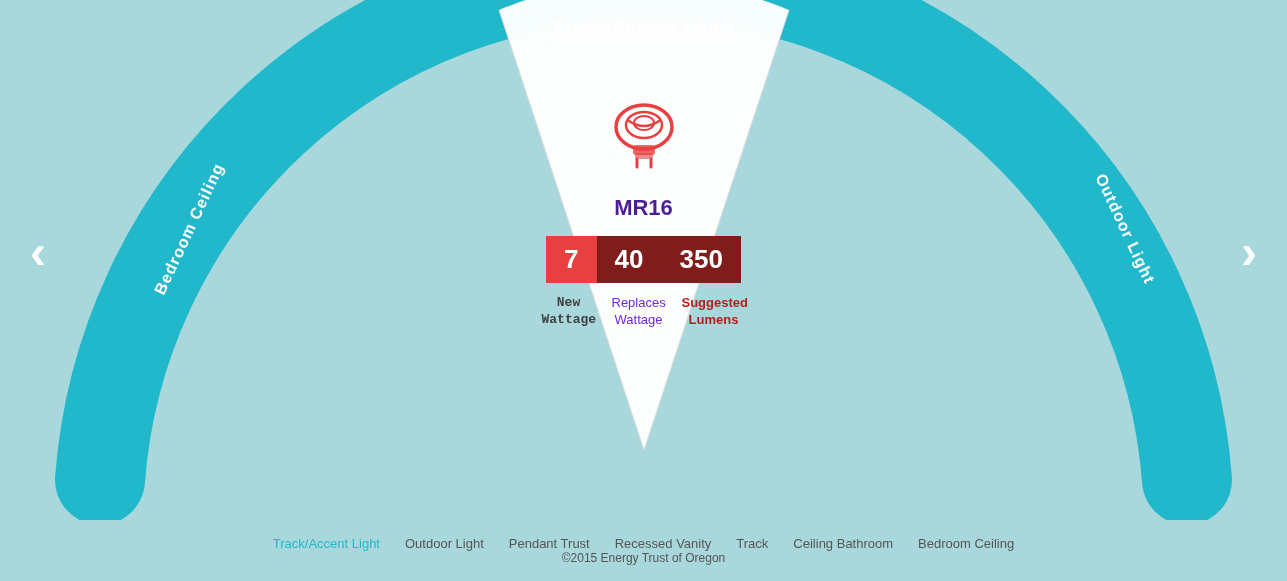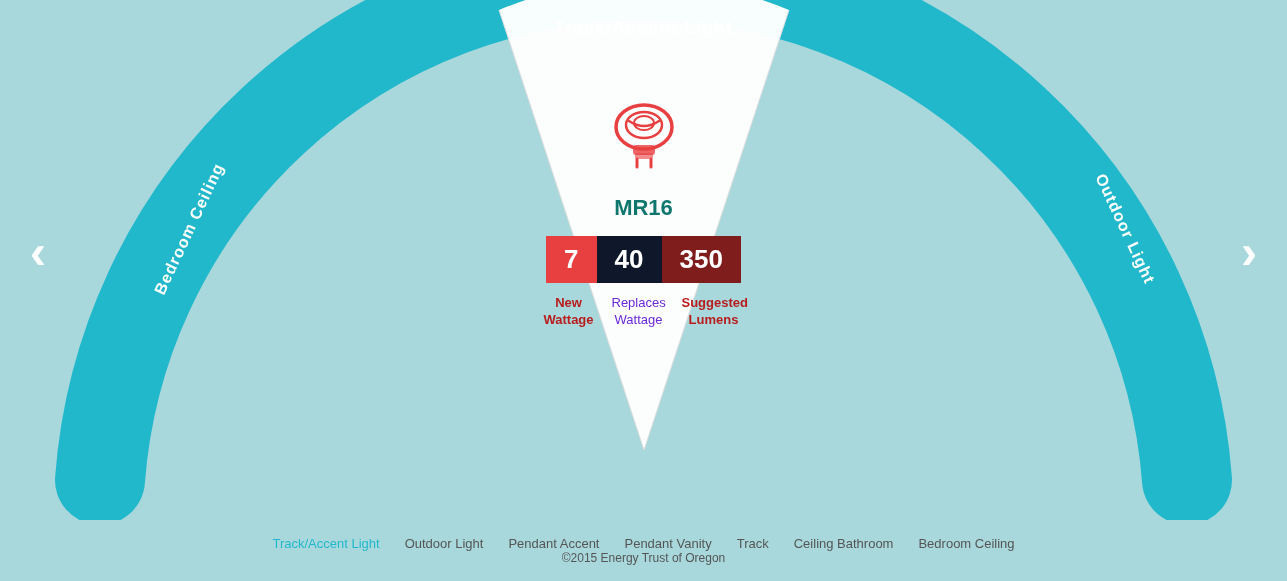--- a/index.html
+++ b/index.html
@@ -81,21 +81,21 @@
       width: 300px;
     }
 
     .bulb-icon {
       width: 90px;
       height: 90px;
       margin: 0 auto 10px;
     }
 
     .bulb-name {
-      color: #0f766e;
+      color: #4c1d95;
       font-size: 22px;
       font-weight: bold;
       margin-bottom: 15px;
     }
 
     .stats-row {
       display: flex;
       justify-content: center;
       margin-bottom: 12px;
       border-radius: 4px;
@@ -103,37 +103,37 @@
     }
 
     .stat-box {
       padding: 8px 18px;
       font-size: 26px;
       font-weight: bold;
       color: white;
     }
 
     .stat-box.red { background-color: #e84040; }
-    .stat-box.cyan { background-color: #0f172a; }
+    .stat-box.cyan { background-color: #7f1d1d; }
     .stat-box.navy { background-color: #7f1d1d; }
 
     .stat-labels-row {
       display: flex;
       justify-content: center;
       gap: 0px;
       text-align: center;
     }
 
     .stat-label {
       font-size: 13px;
       line-height: 1.3;
       padding: 0 8px;
     }
 
-    .stat-label.red { color: #b91c1c; font-weight: bold; }
+    .stat-label.red { color: #404040; font-weight: bold; font-family: Liberation Mono, monospace; }
     .stat-label.gray { color: #6d28d9; }
     .stat-label.navy { color: #b91c1c; font-weight: bold; }
 
     
     .bottom-nav {
       position: absolute;
       bottom: 30px;
       left: 50%;
       transform: translateX(-50%);
       display: flex;
@@ -221,20 +221,20 @@
   <div class="stat-labels-row">
     <div class="stat-label red" style="width:70px;">New<br>Wattage</div>
     <div class="stat-label gray" style="width:70px;">Replaces<br>Wattage</div>
     <div class="stat-label navy" style="width:80px;">Suggested<br>Lumens</div>
   </div>
 </div>
 
 <div class="bottom-nav">
   <a class="active">Track/Accent Light</a>
   <a>Outdoor Light</a>
-  <a>Pendant Accent</a>
-  <a>Pendant Vanity</a>
+  <a>Pendant Trust</a>
+  <a>Recessed Vanity</a>
   <a>Track</a>
   <a>Ceiling Bathroom</a>
   <a>Bedroom Ceiling</a>
 </div>
 
 <div class="copyright">©2015 Energy Trust of Oregon</div>
 
 </body></html>

